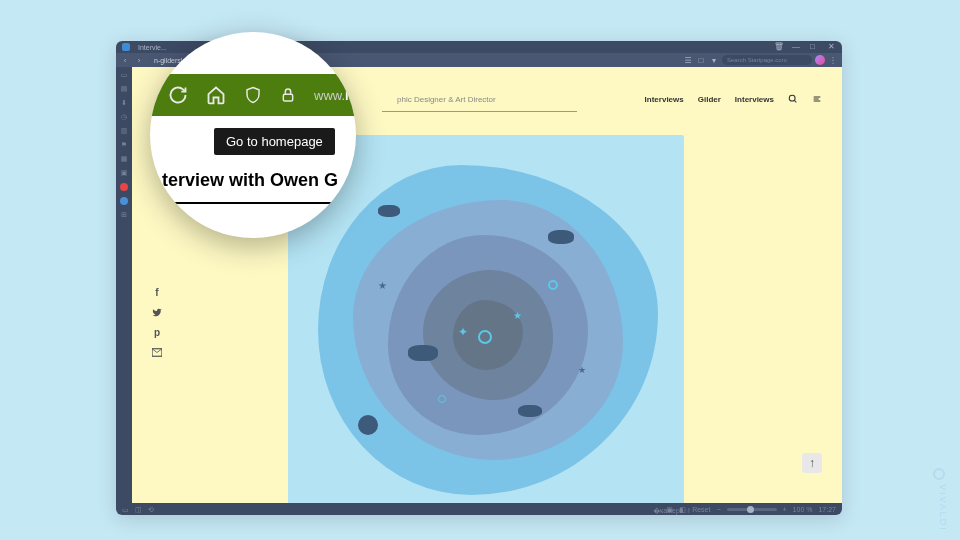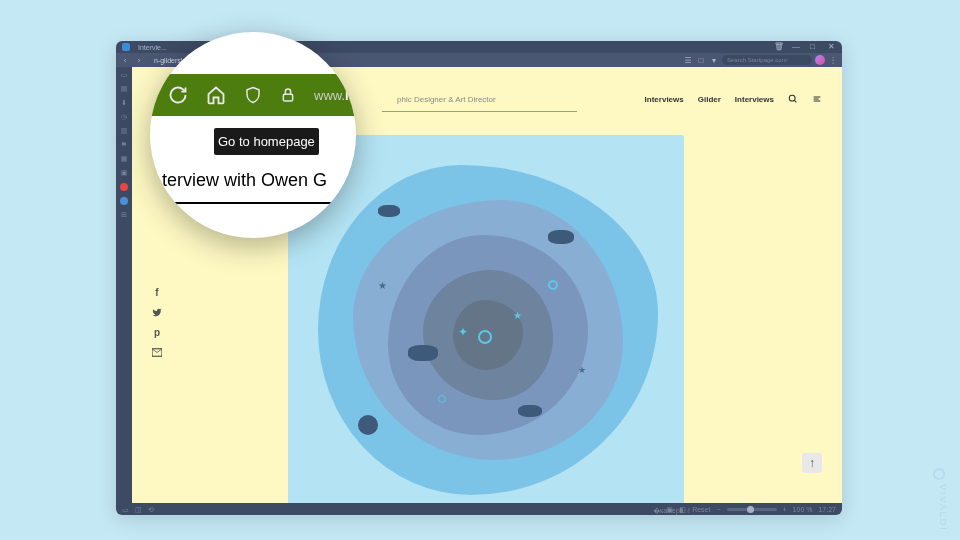--- a/index.html
+++ b/index.html
@@ -46,22 +46,22 @@
 .zoom-slider::after{content:"";position:absolute;left:20px;top:-2px;width:7px;height:7px;background:#a8b2c5;border-radius:50%}
 .scroll-up{position:absolute;right:20px;bottom:30px;width:20px;height:20px;background:#e8e8e8;border-radius:3px;display:flex;align-items:center;justify-content:center;font-size:12px;color:#555}
 .magnifier{position:absolute;left:150px;top:32px;width:206px;height:206px;border-radius:50%;background:#fff;box-shadow:0 8px 30px rgba(0,0,0,.3);overflow:hidden}
 .mag-tab{position:absolute;top:0;left:0;right:0;height:42px;background:#2a3347;display:flex;align-items:center;padding-left:20px}
 .mag-tabtext{color:#fff;font-size:13px;font-weight:500}
 .mag-newtab{width:24px;height:24px;background:#3d8cd4;border-radius:4px;margin-left:10px;display:flex;align-items:center;justify-content:center;color:#fff;font-size:16px;font-weight:bold}
 .mag-toolbar{position:absolute;top:42px;left:0;right:0;height:42px;background:#4d7c0f;display:flex;align-items:center;padding-left:18px;gap:18px}
 .mag-btn{color:#e8e8e8;display:flex;align-items:center;justify-content:center}
 .mag-url{color:#ccc;font-size:13px}
 .mag-url b{color:#fff}
-.mag-tooltip{position:absolute;top:96px;left:64px;background:#1a1a1a;color:#fff;padding:6px 4px;font-size:13px;border-radius:2px}
-.mag-heading{position:absolute;top:138px;left:12px;font-size:18px;font-weight:400;color:#000}
+.mag-tooltip{position:absolute;top:96px;left:64px;background:#1a1a1a;color:#fff;padding:6px 12px;font-size:13px;border-radius:2px}
+.mag-heading{position:absolute;top:138px;left:12px;font-size:18px;font-weight:700;color:#000}
 .mag-line{position:absolute;top:170px;left:12px;right:0;height:2px;background:#000}
 .watermark{position:absolute;right:12px;bottom:8px;color:#a8d4e8;font-size:9px;letter-spacing:2px;writing-mode:vertical-rl;opacity:.7}
 .watermark-dot{position:absolute;right:15px;bottom:60px;width:12px;height:12px;border:2px solid #a8d4e8;border-radius:50%;opacity:.6}
 </style>
 </head>
 <body>
 
 <div class="browser">
   <div class="titlebar">
     <div class="win-icon"></div>

